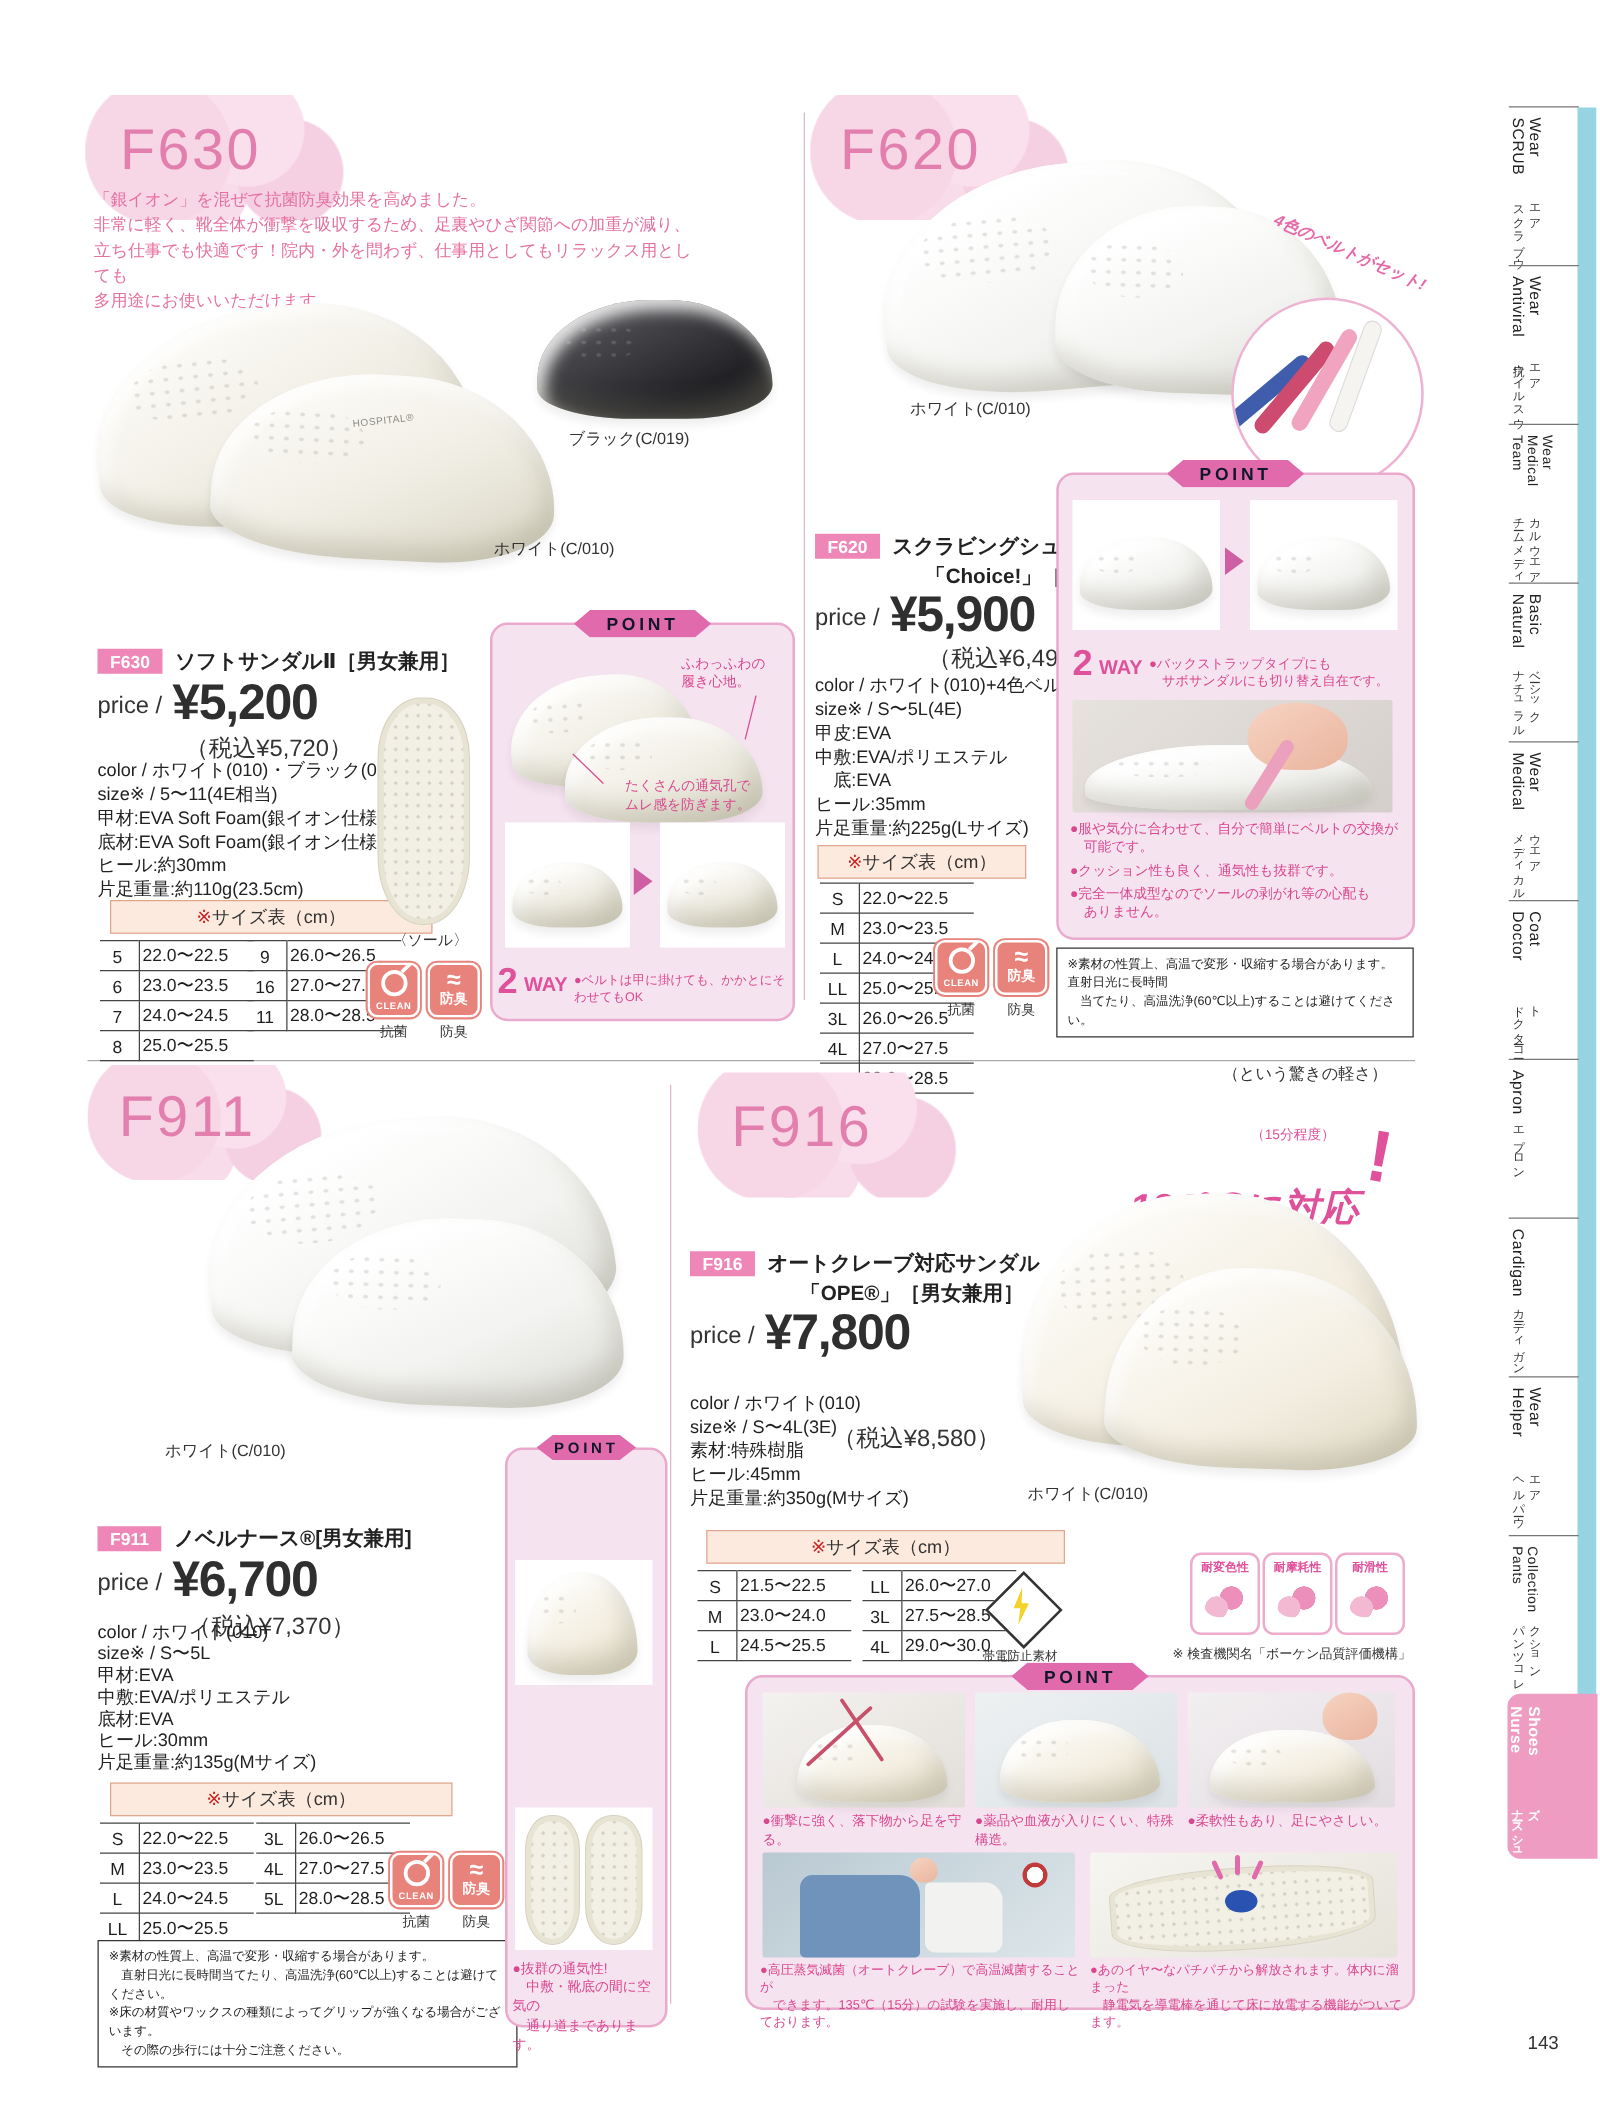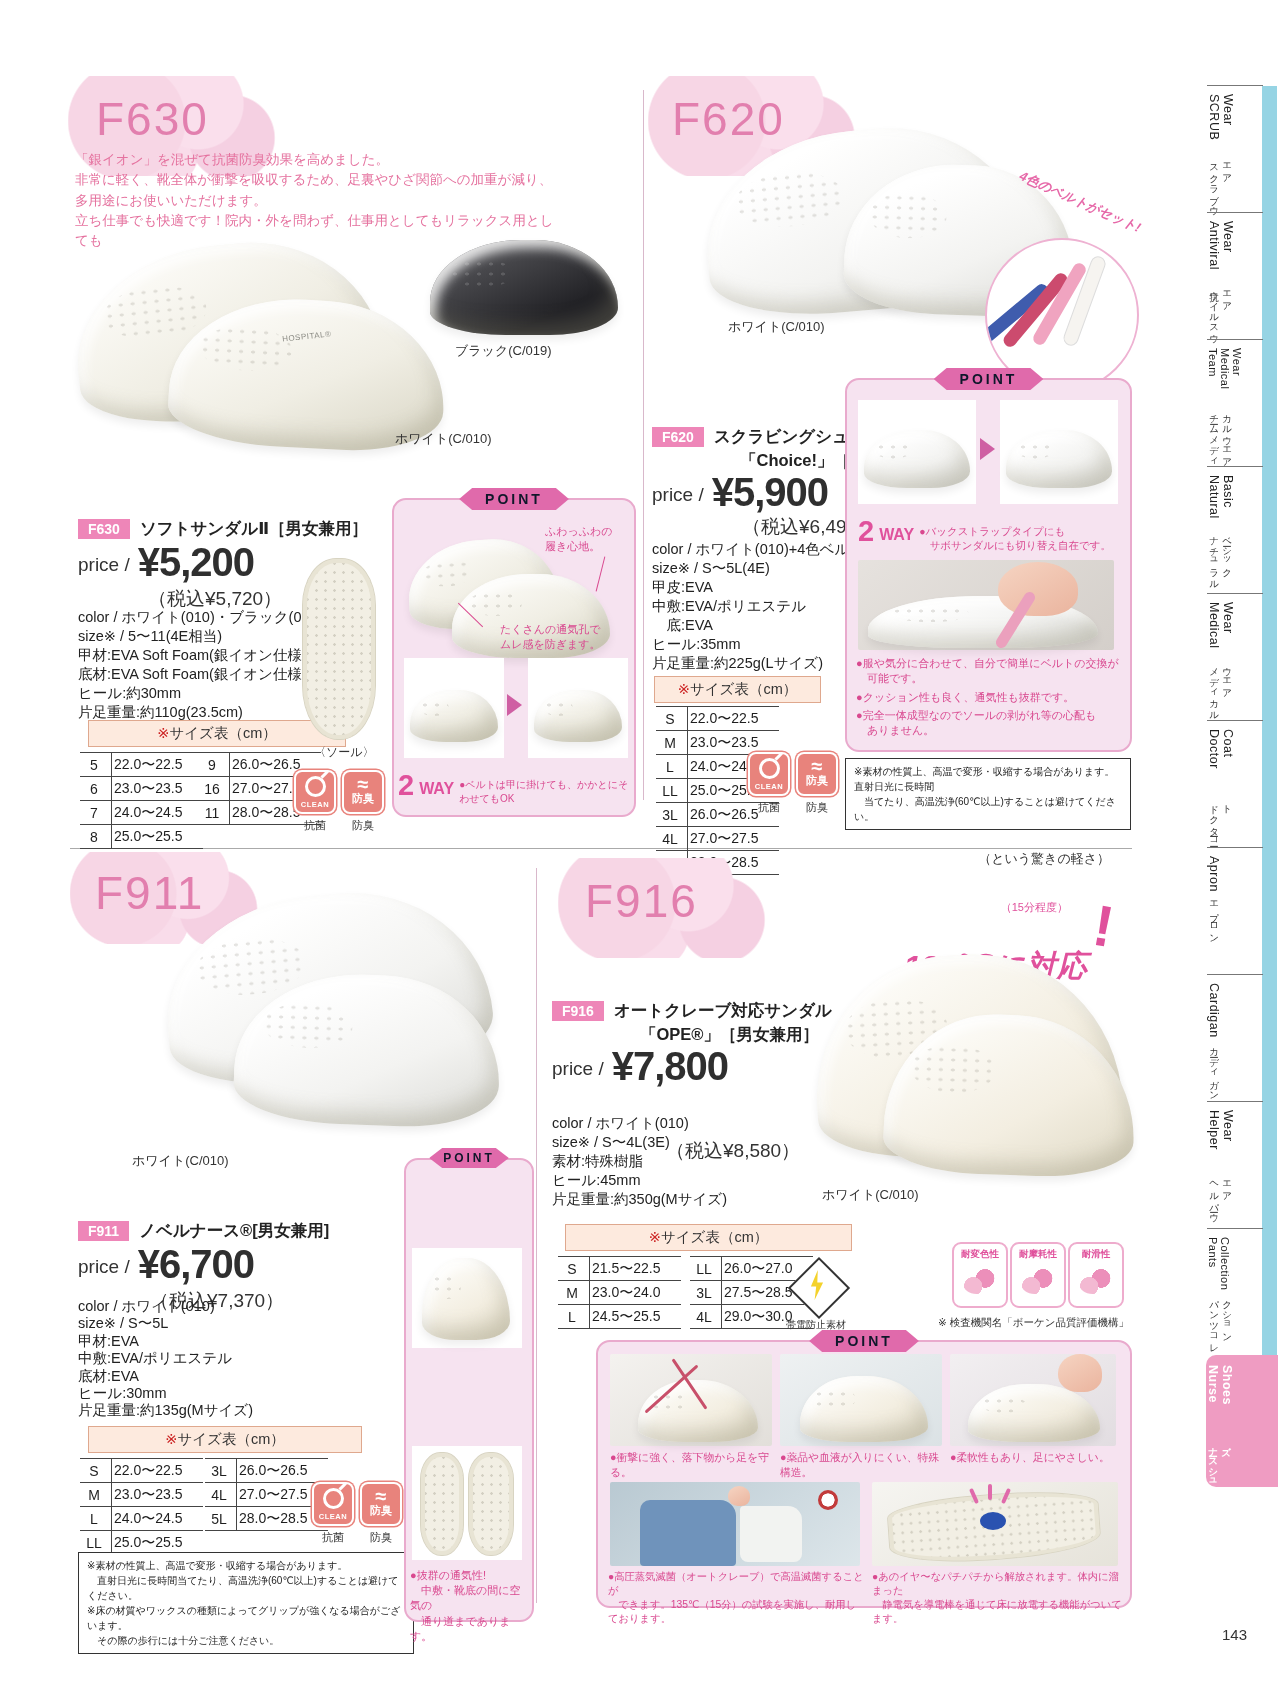--- a/index.html
+++ b/index.html
@@ -113,22 +113,22 @@
 
   <div class="divh" style="left:70px;top:848px;width:1062px;"></div>
   <div class="divv" style="left:643px;top:90px;height:710px;"></div>
   <div class="divv" style="left:536px;top:868px;height:735px;"></div>
 
   <div class="blob" style="left:68px;top:76px;"></div>
   <div class="code" style="left:96px;top:92px;">F630</div>
   <div class="desc" style="left:75px;top:150px;width:480px;">
     <div>「銀イオン」を混ぜて抗菌防臭効果を高めました。</div>
     <div>非常に軽く、靴全体が衝撃を吸収するため、足裏やひざ関節への加重が減り、</div>
+    <div>立ち仕事でも快適です！院内・外を問わず、仕事用としてもリラックス用としても</div>
     <div>多用途にお使いいただけます。</div>
-    <div>立ち仕事でも快適です！院内・外を問わず、仕事用としてもリラックス用としても</div>
   </div>
 
   <div class="clog" style="left:75px;top:245px;width:305px;height:172px;transform:rotate(-6deg);"></div>
   <div class="clog" style="left:170px;top:300px;width:275px;height:148px;transform:rotate(3deg);"></div>
   <div class="brand" style="left:282px;top:332px;">HOSPITAL®</div>
   <div class="clog black" style="left:430px;top:240px;width:188px;height:95px;"></div>
   <div class="photolabel" style="left:455px;top:342px;">ブラック(C/019)</div>
   <div class="photolabel" style="left:395px;top:430px;">ホワイト(C/010)</div>
 
   <div class="prow" style="left:78px;top:518px;">

